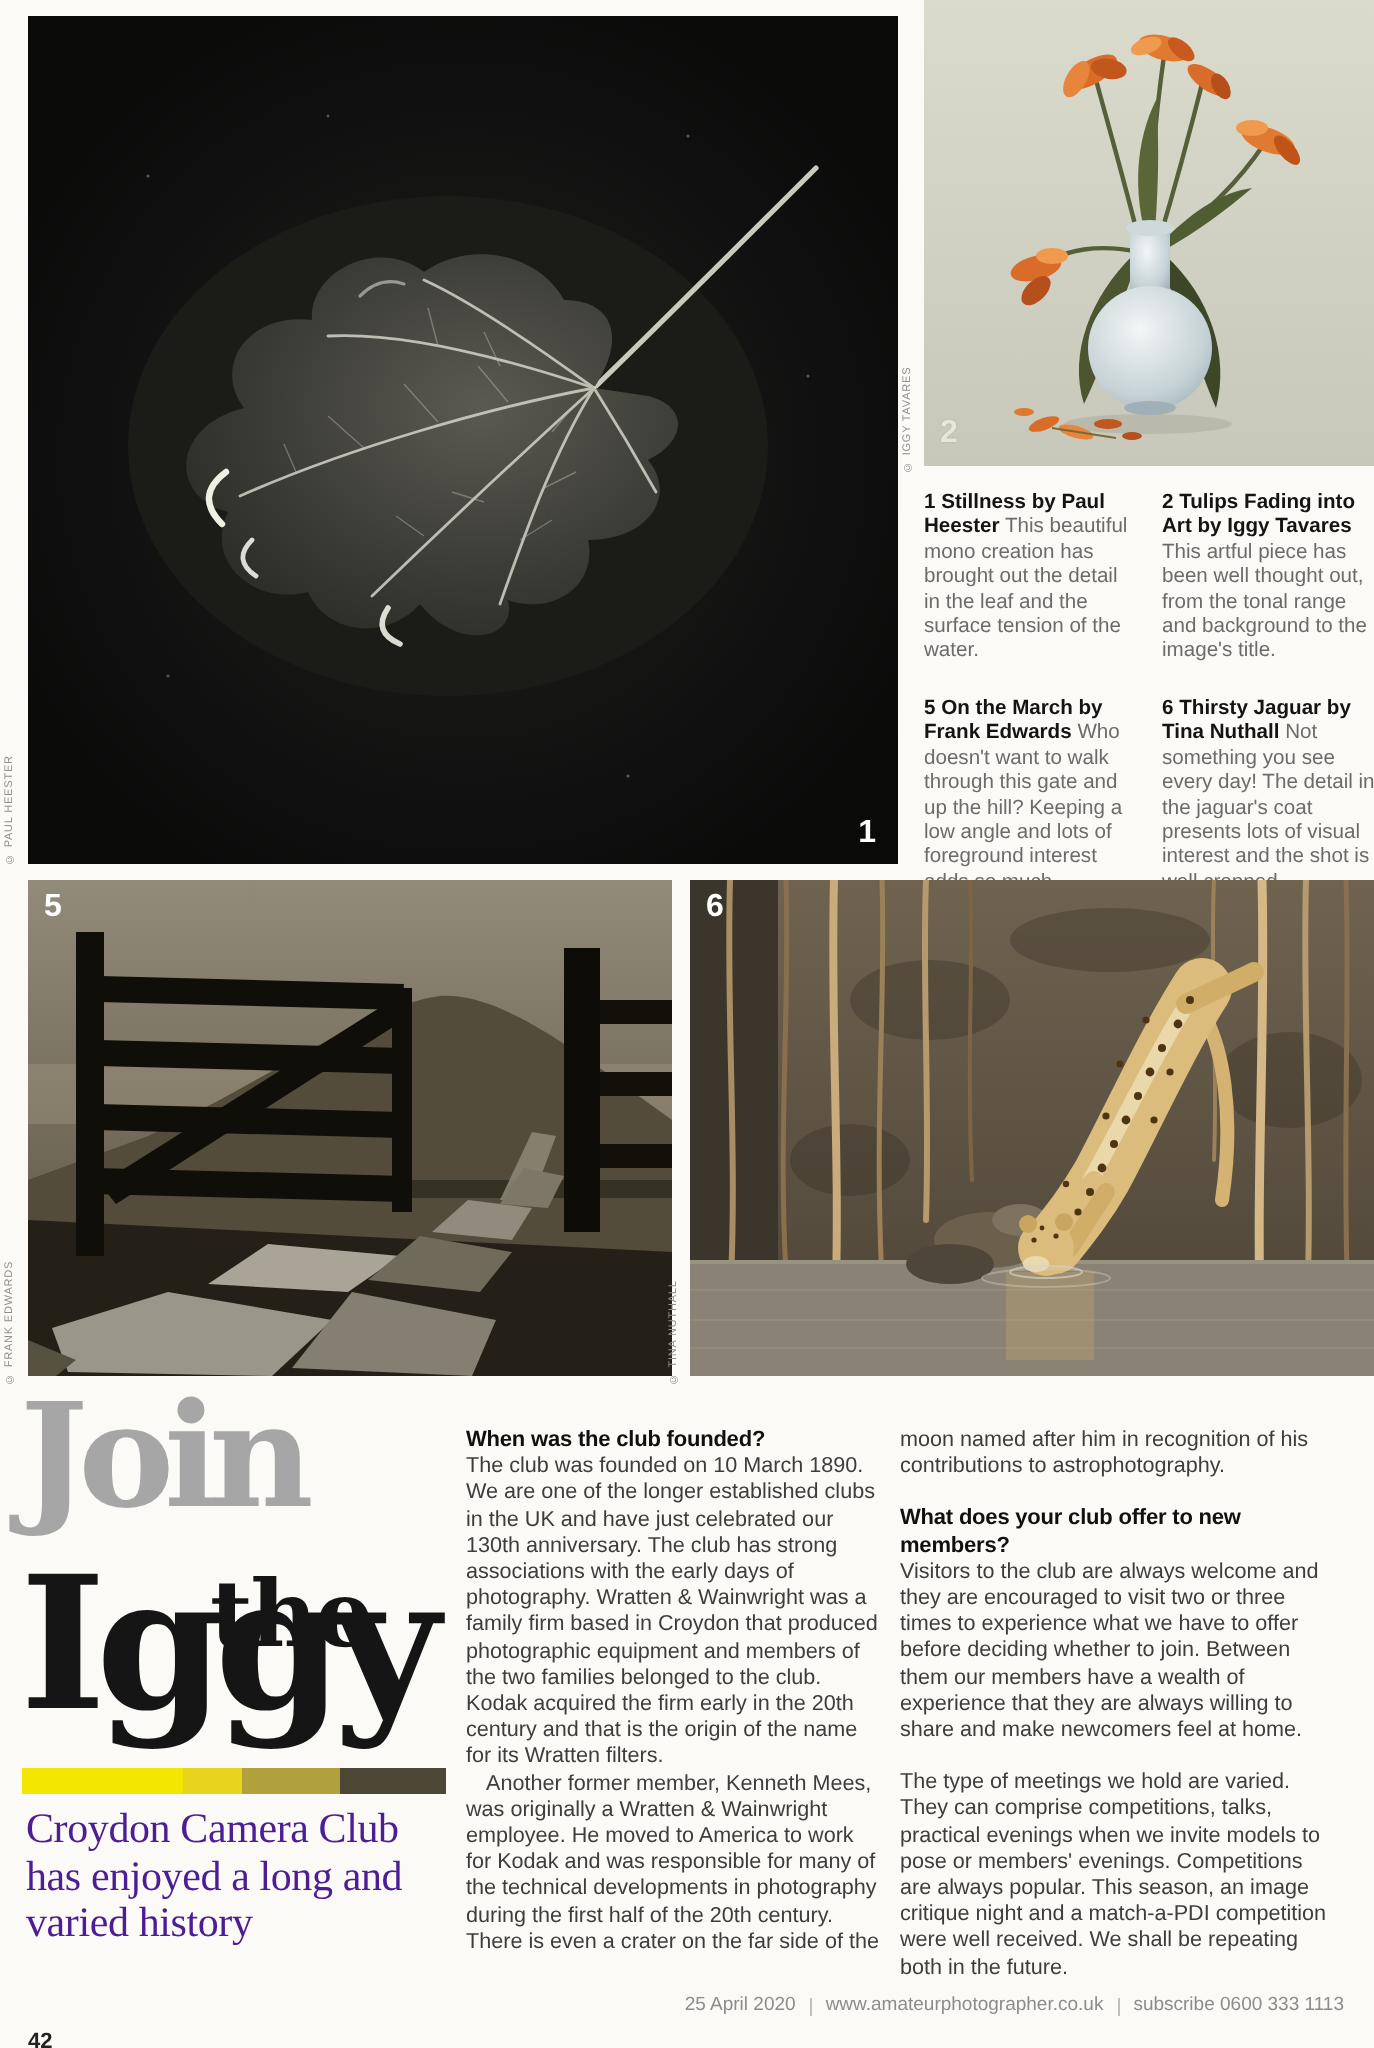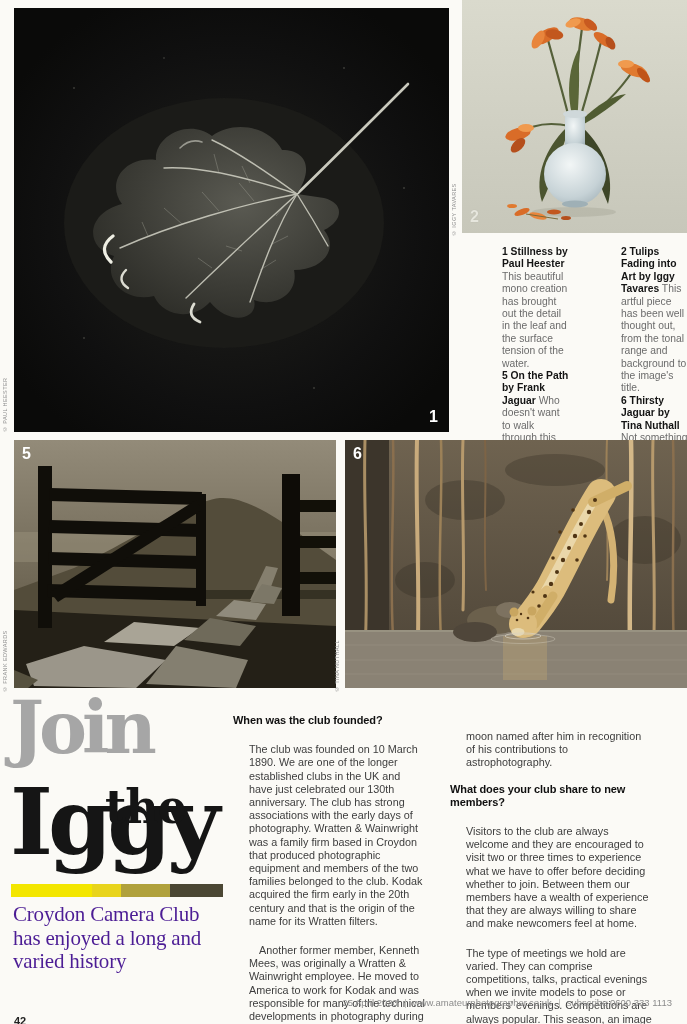--- a/index.html
+++ b/index.html
@@ -13,40 +13,40 @@
   .photo { position:absolute; overflow:hidden; }
   .photo svg { display:block; width:100%; height:100%; }
   .photo-num { position:absolute; font-weight:700; font-size:16px; color:#ffffff; line-height:1; }
   .photo-num.dark-on-light { color:#e6e6dd; text-shadow:0 0 1px rgba(0,0,0,.15); }
   .vcredit {
     position:absolute; writing-mode:vertical-rl; transform:rotate(180deg);
     font-size:5.5px; letter-spacing:.4px; color:#8f8f8f; white-space:nowrap;
   }
   
   .captions { position:absolute; left:462px; top:246px; width:226px; display:flex; gap:12px; }
-  .cap-col { width:107px;margin-left:40px; }
+  .cap-col { width:107px; }
   .caption { font-size:10.3px; line-height:12.4px; color:#6b6b6b; }
   .caption.first { min-height:103px; }
   .cap-num, .cap-title { font-weight:700; color:#141414; }
   
   .masthead { position:absolute; left:10px; top:706px; width:214px; height:180px;
     font-family:"DejaVu Serif", serif; font-weight:700; }
   .mh-join { position:absolute; top:-14px; left:0; font-size:72px; line-height:1; letter-spacing:-5px; color:#a6a6a6; }
   .mh-the  { position:absolute; top:78px; left:95px; font-size:46px; line-height:1; letter-spacing:-1px; color:#151515; z-index:2; }
   .mh-club { position:absolute; top:70px; left:0; font-size:92px; line-height:1; letter-spacing:-5px; color:#151515; }
   .accent-bar { position:absolute; left:11px; top:884px; width:212px; height:13px;
     background:linear-gradient(90deg,#f3e600 0 38%,#e8d41c 38% 52%,#b0a13c 52% 75%,#4b4734 75% 100%); }
   .mh-sub { position:absolute; left:13px; top:903px; width:212px;
     font-family:"Liberation Serif", serif; font-size:21px; line-height:23.5px; color:#4c1d95; letter-spacing:-0.2px; }
   
   .article-col { position:absolute; top:714px; font-size:10.8px; line-height:13.2px; color:#3d3d3d; }
   .col-1 { left:233px; width:209px; }
   .col-2 { left:450px; width:219px; }
   .article-col h3 { font-size:11px; line-height:13.2px; color:#101010; letter-spacing:-0.1px; }
-  .article-col p { margin:16px; }
+  .article-col p { margin:0; }
   .article-col p.gap-after { margin-bottom:13px; }
   .article-col p.indent { text-indent:10px; }
   
   .footer-pagenum { position:absolute; left:14px; top:1015px; font-size:11px; font-weight:700; color:#222222; }
   .footer-right { position:absolute; right:15px; top:997px; font-size:9.5px; color:#8c8c8c; display:flex; align-items:flex-end; }
   .footer-right .sep { display:inline-block; width:1px; height:9px; background:#c0c0bb; margin:0 7px; }
 </style>
 </head>
 <body>
 
@@ -195,21 +195,21 @@
 
   <div class="captions">
     <div class="cap-col">
       <p class="caption first">
         <span class="cap-num">1</span>
         <span class="cap-title">Stillness by Paul Heester</span>
         <span class="cap-text">This beautiful mono creation has brought out the detail in the leaf and the surface tension of the water.</span>
       </p>
       <p class="caption">
         <span class="cap-num">5</span>
-        <span class="cap-title">On the Path by Frank Jaguar</span>
+        <span class="cap-title">On the March by Frank Edwards</span>
         <span class="cap-text">Who doesn't want to walk through this gate and up the hill? Keeping a low angle and lots of foreground interest adds so much.</span>
       </p>
     </div>
     <div class="cap-col">
       <p class="caption first">
         <span class="cap-num">2</span>
         <span class="cap-title">Tulips Fading into Art by Iggy Tavares</span>
         <span class="cap-text">This artful piece has been well thought out, from the tonal range and background to the image's title.</span>
       </p>
       <p class="caption">
@@ -354,21 +354,21 @@
   <div class="mh-sub">Croydon Camera Club has enjoyed a long and varied history</div>
 
   <div class="article-col col-1">
     <h3>When was the club founded?</h3>
     <p>The club was founded on 10 March 1890. We are one of the longer established clubs in the UK and have just celebrated our 130th anniversary. The club has strong associations with the early days of photography. Wratten &amp; Wainwright was a family firm based in Croydon that produced photographic equipment and members of the two families belonged to the club. Kodak acquired the firm early in the 20th century and that is the origin of the name for its Wratten filters.</p>
     <p class="indent">Another former member, Kenneth Mees, was originally a Wratten &amp; Wainwright employee. He moved to America to work for Kodak and was responsible for many of the technical developments in photography during the first half of the 20th century. There is even a crater on the far side of the</p>
   </div>
 
   <div class="article-col col-2">
     <p class="gap-after">moon named after him in recognition of his contributions to astrophotography.</p>
-    <h3>What does your club share to new members?</h3>
+    <h3>What does your club offer to new members?</h3>
     <p class="gap-after">Visitors to the club are always welcome and they are encouraged to visit two or three times to experience what we have to offer before deciding whether to join. Between them our members have a wealth of experience that they are always willing to share and make newcomers feel at home.</p>
     <p>The type of meetings we hold are varied. They can comprise competitions, talks, practical evenings when we invite models to pose or members' evenings. Competitions are always popular. This season, an image critique night and a match-a-PDI competition were well received. We shall be repeating both in the future.</p>
   </div>
 
   <div class="footer-pagenum">42</div>
   <div class="footer-right">
     <span>25 April 2020</span>
     <span class="sep"></span>
     <span>www.amateurphotographer.co.uk</span>
     <span class="sep"></span>

